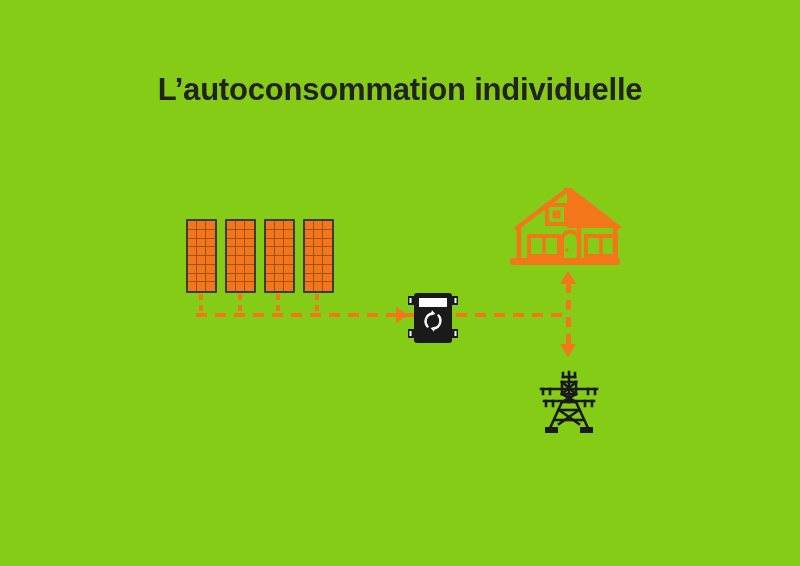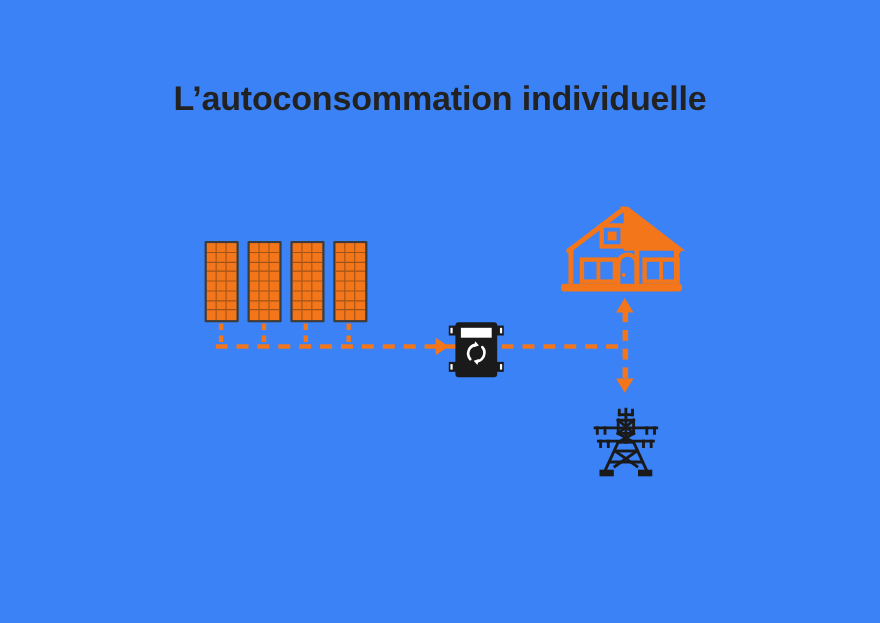--- a/index.html
+++ b/index.html
@@ -7,21 +7,21 @@
     padding: 0;
     background: #ffffff;
   }
   body {
     font-family: "Liberation Sans", sans-serif;
   }
   #stage {
     position: relative;
     width: 800px;
     height: 566px;
-    background: #3b82f6;
+    background: #84cc16;
     overflow: hidden;
   }
 
   
   #diagram-title {
     position: absolute;
     left: 0;
     top: 72px;
     width: 800px;
     text-align: center;

